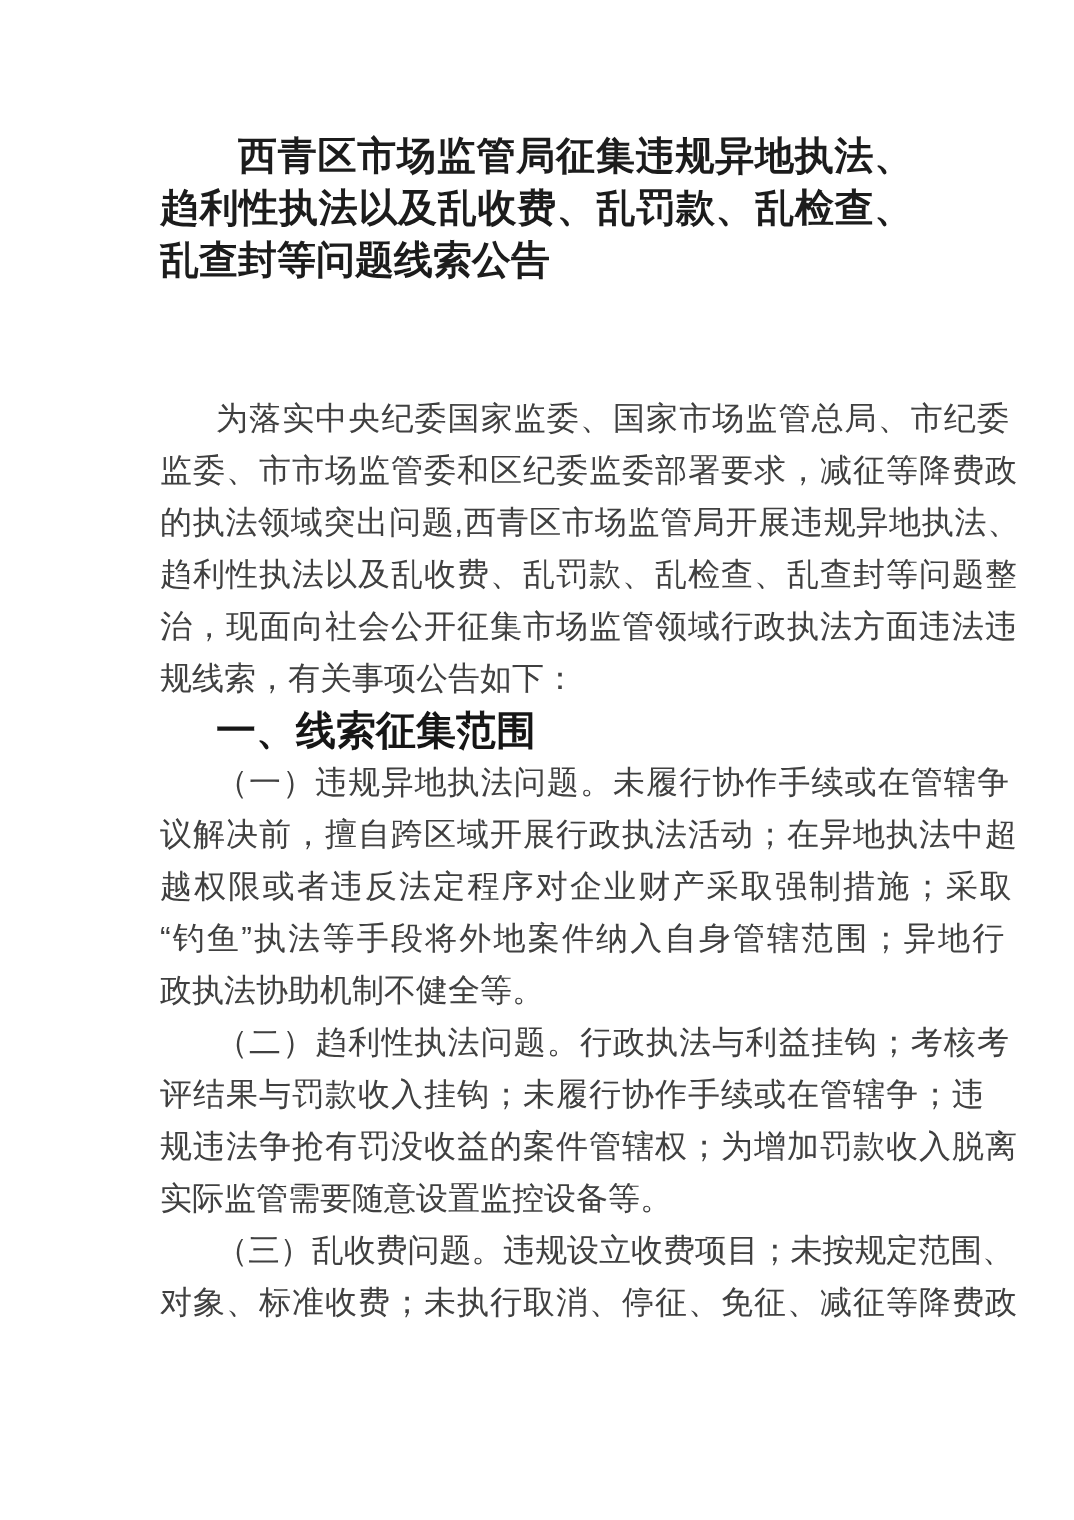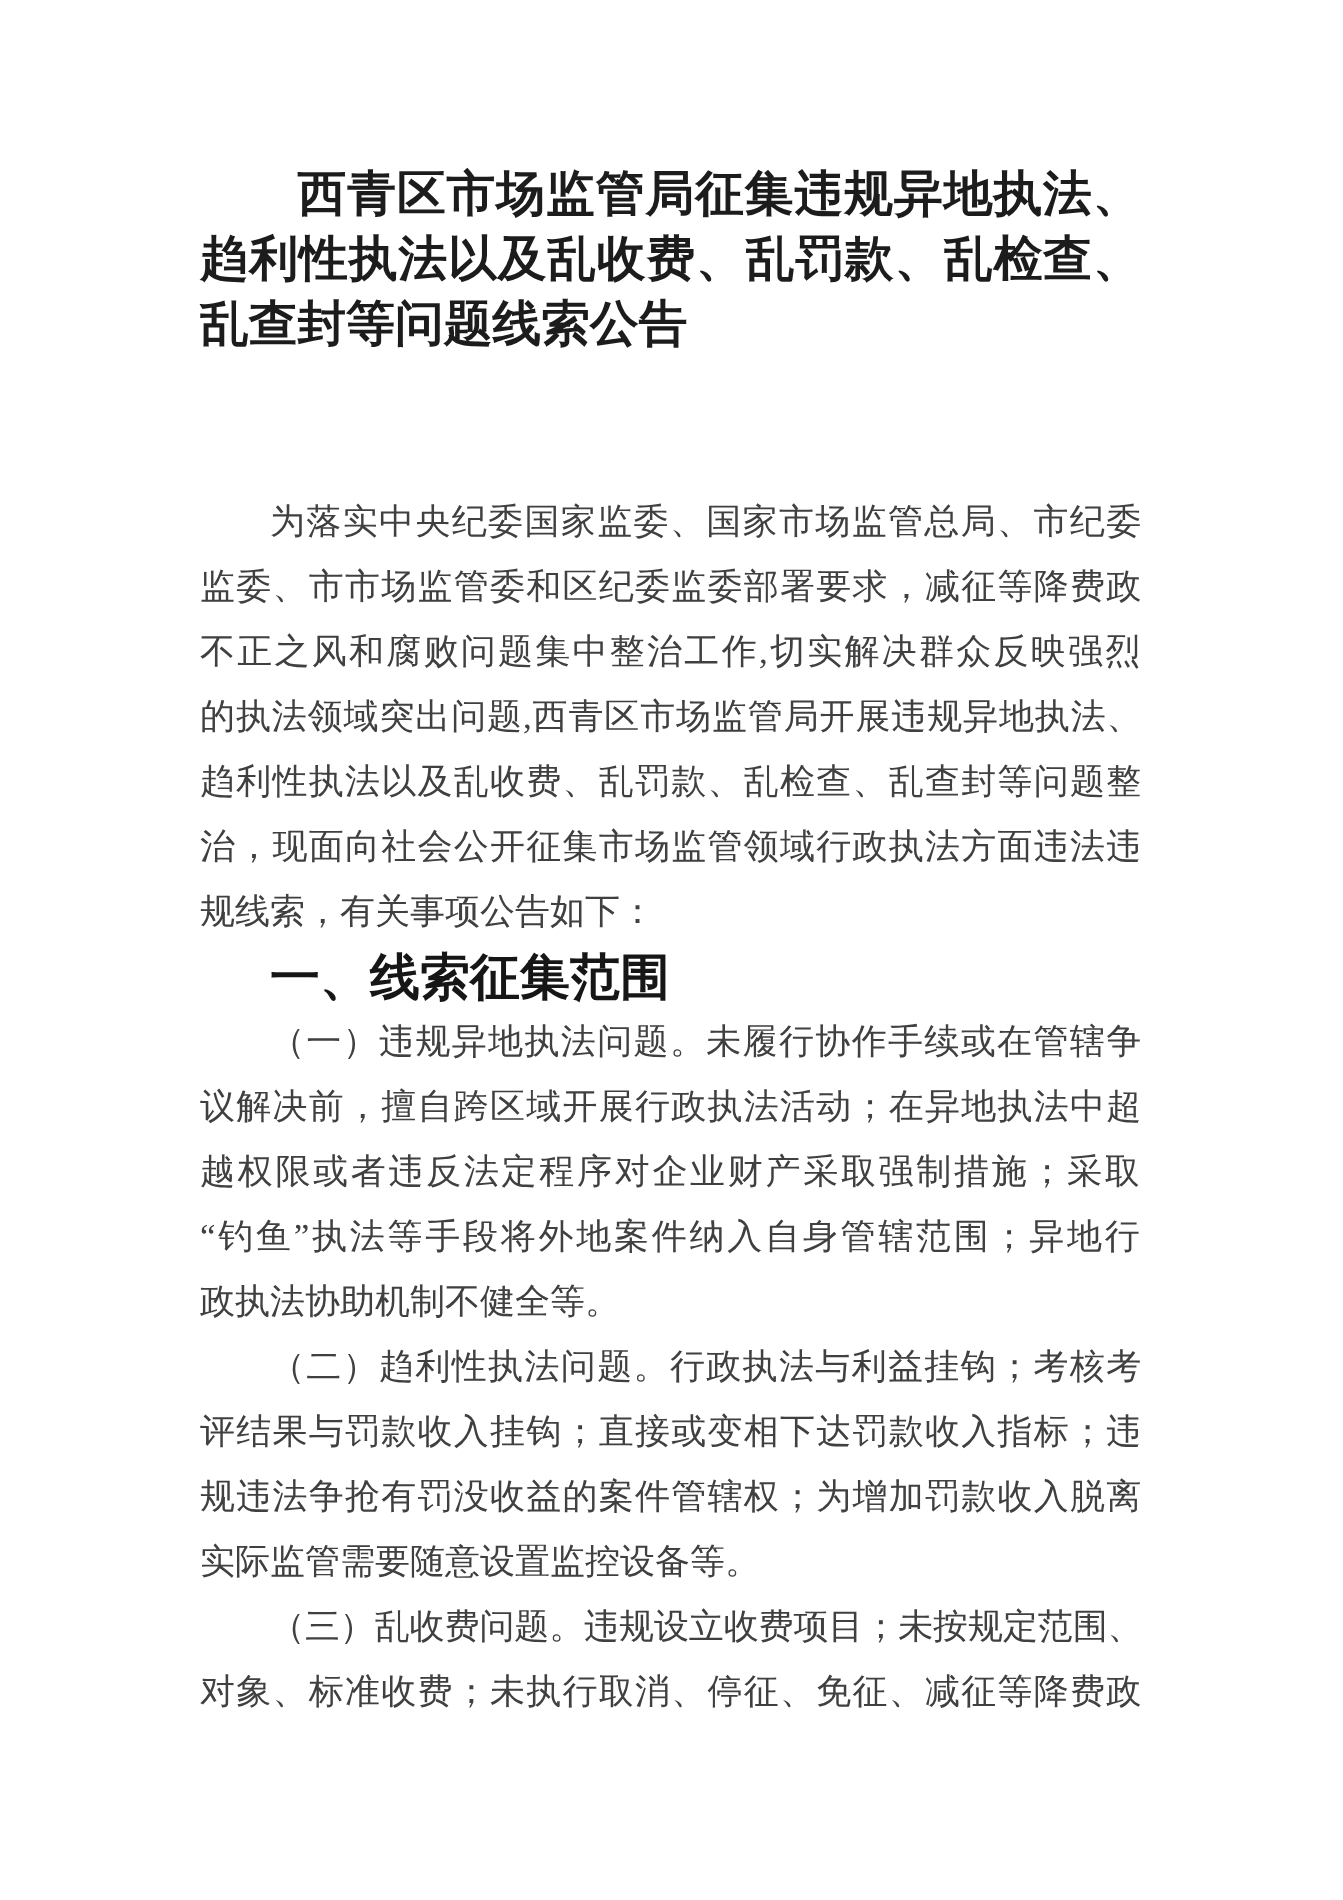--- a/index.html
+++ b/index.html
@@ -26,22 +26,22 @@
     font-size: 39px;
     line-height: 52px;
     font-weight: 700;
     color: #1c1c1c;
     white-space: nowrap;
   }
   .title-line.indent-title { padding-left: 78px; font-family: Liberation Serif, serif; }
   .title-line.center { white-space: nowrap; }
   
   .body-line {
-    font-family: Liberation Serif, serif;
-    font-size: 28px;
+    font-family: Liberation Sans, sans-serif;
+    font-size: 32px;
     line-height: 52px;
     font-weight: 400;
     color: #404040;
     white-space: nowrap;
   }
   .body-line.indent { padding-left: 56px; }
   .heading-line {
     font-family: "Liberation Sans", "DejaVu Sans", sans-serif;
     font-size: 40px;
     line-height: 52px;
@@ -57,32 +57,31 @@
 <div class="page">
   <div class="content">
     <div class="title-block">
         <div class="title-line indent-title fit"><span style="letter-spacing: 0.764706px;">西青区市场监管局征集违规异地执法、</span></div>
         <div class="title-line fit"><span style="letter-spacing: 0.684211px;">趋利性执法以及乱收费、乱罚款、乱检查、</span></div>
         <div class="title-line center"><span>乱查封等问题线索公告</span></div>
       </div>
     <div class="body-block">
         <div class="body-line indent fit"><span style="letter-spacing: 1.08333px;">为落实中央纪委国家监委、国家市场监管总局、市纪委</span></div>
         <div class="body-line fit"><span style="letter-spacing: 1px;">监委、市市场监管委和区纪委监委部署要求，减征等降费政</span></div>
-        <div class="body-line fit"><span style="letter-spacing: 1.80769px;">不正之风和腐败问题集中整治工作,切实解决群众反映强烈</span></div>
         <div class="body-line fit"><span style="letter-spacing: 0.703704px;">的执法领域突出问题,西青区市场监管局开展违规异地执法、</span></div>
         <div class="body-line fit"><span style="letter-spacing: 1px;">趋利性执法以及乱收费、乱罚款、乱检查、乱查封等问题整</span></div>
         <div class="body-line fit"><span style="letter-spacing: 1px;">治，现面向社会公开征集市场监管领域行政执法方面违法违</span></div>
         <div class="body-line"><span>规线索，有关事项公告如下：</span></div>
         <div class="heading-line indent"><span>一、线索征集范围</span></div>
         <div class="body-line indent fit"><span style="letter-spacing: 1.08333px;">（一）违规异地执法问题。未履行协作手续或在管辖争</span></div>
         <div class="body-line fit"><span style="letter-spacing: 1px;">议解决前，擅自跨区域开展行政执法活动；在异地执法中超</span></div>
         <div class="body-line fit"><span style="letter-spacing: 2.16px;">越权限或者违反法定程序对企业财产采取强制措施；采取</span></div>
         <div class="body-line fit"><span style="letter-spacing: 2.19772px;">“钓鱼”执法等手段将外地案件纳入自身管辖范围；异地行</span></div>
         <div class="body-line"><span>政执法协助机制不健全等。</span></div>
         <div class="body-line indent fit"><span style="letter-spacing: 1.08333px;">（二）趋利性执法问题。行政执法与利益挂钩；考核考</span></div>
-        <div class="body-line fit"><span style="letter-spacing: 1px;">评结果与罚款收入挂钩；直接或变相下达罚款收入指标；违</span></div>
+        <div class="body-line fit"><span style="letter-spacing: 1px;">评结果与罚款收入挂钩；未履行协作手续或在管辖争；违</span></div>
         <div class="body-line fit"><span style="letter-spacing: 1px;">规违法争抢有罚没收益的案件管辖权；为增加罚款收入脱离</span></div>
         <div class="body-line"><span>实际监管需要随意设置监控设备等。</span></div>
         <div class="body-line indent fit"><span style="letter-spacing: -0.08px;">（三）乱收费问题。违规设立收费项目；未按规定范围、</span></div>
         <div class="body-line fit"><span style="letter-spacing: 1px;">对象、标准收费；未执行取消、停征、免征、减征等降费政</span></div>
       </div>
   </div>
 </div>
 
 </body></html>

